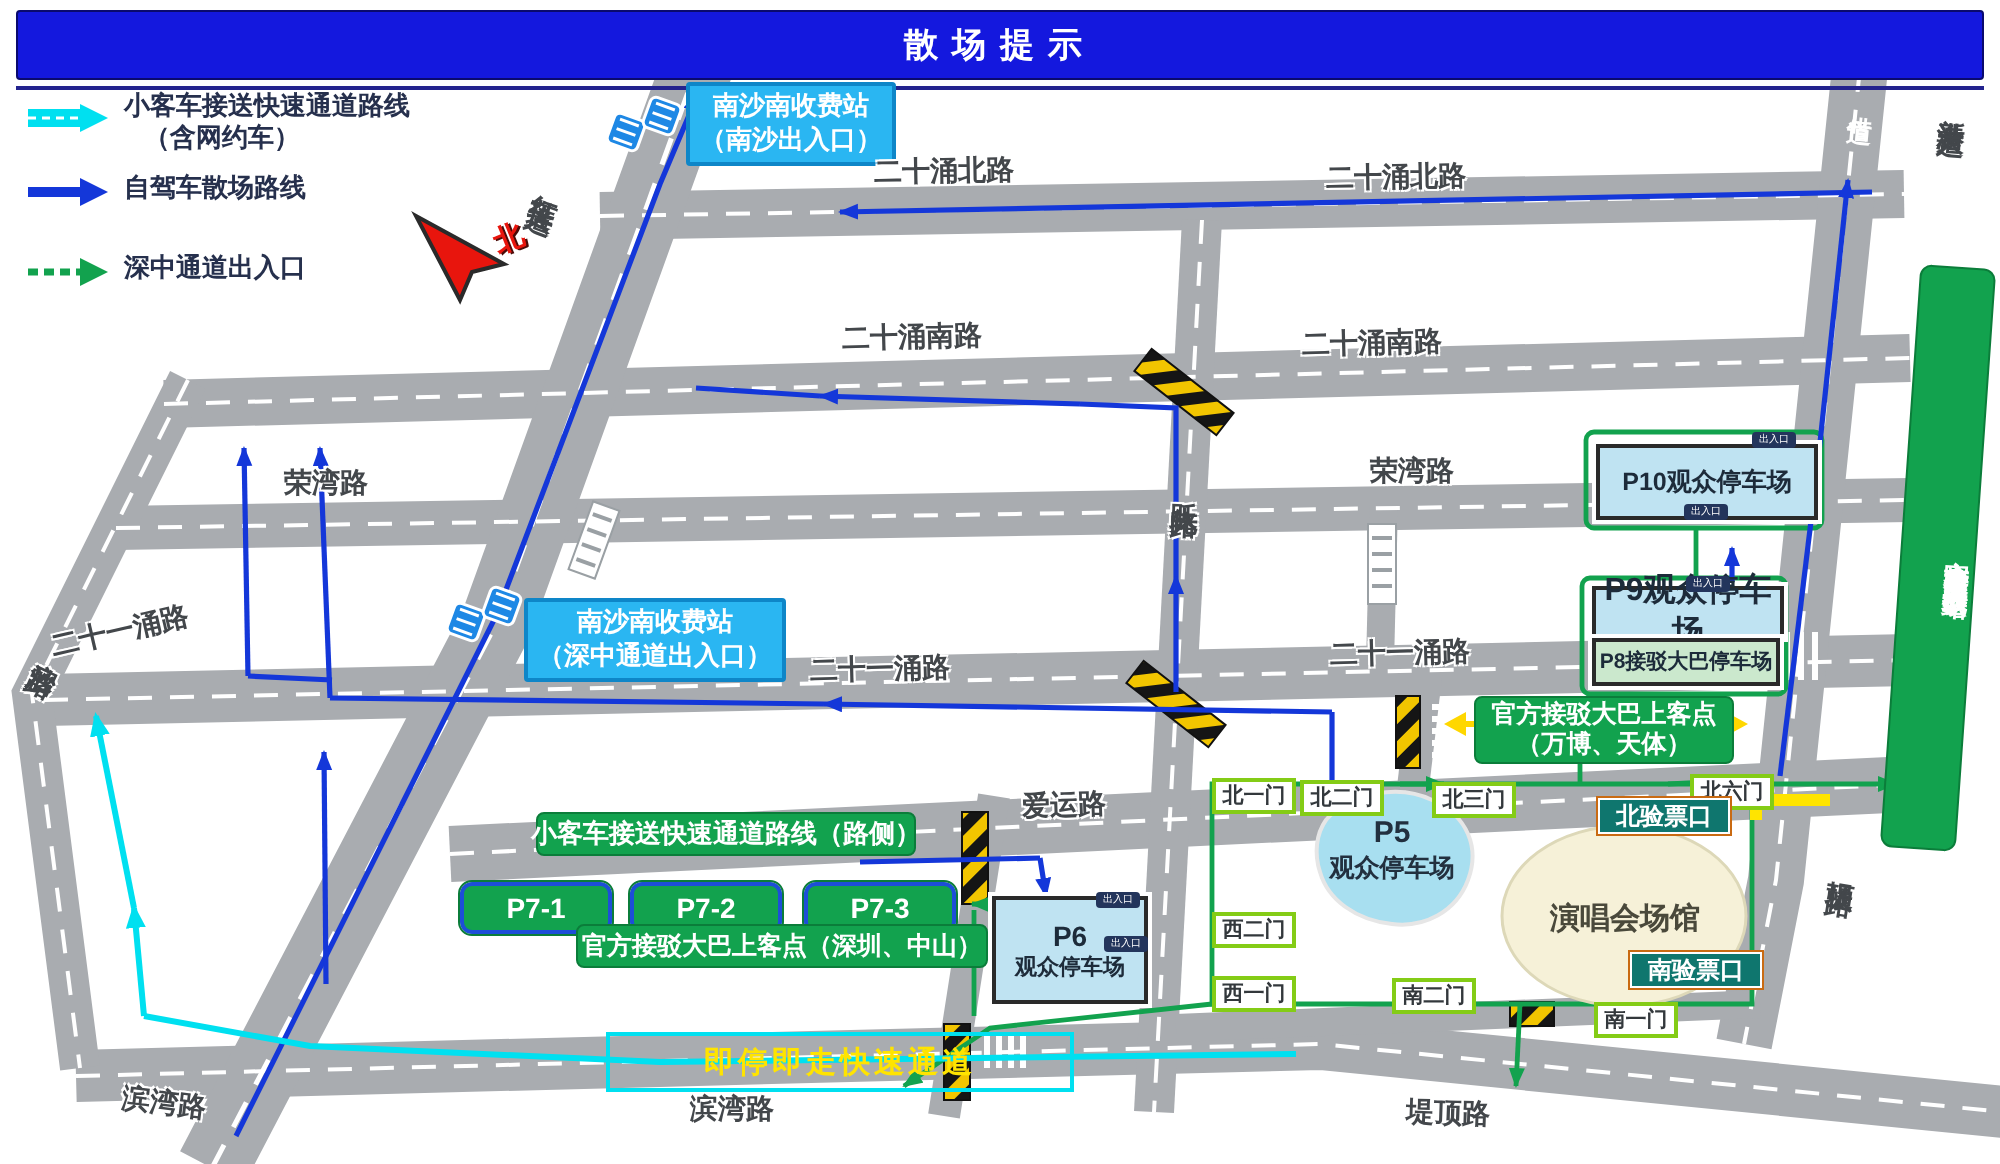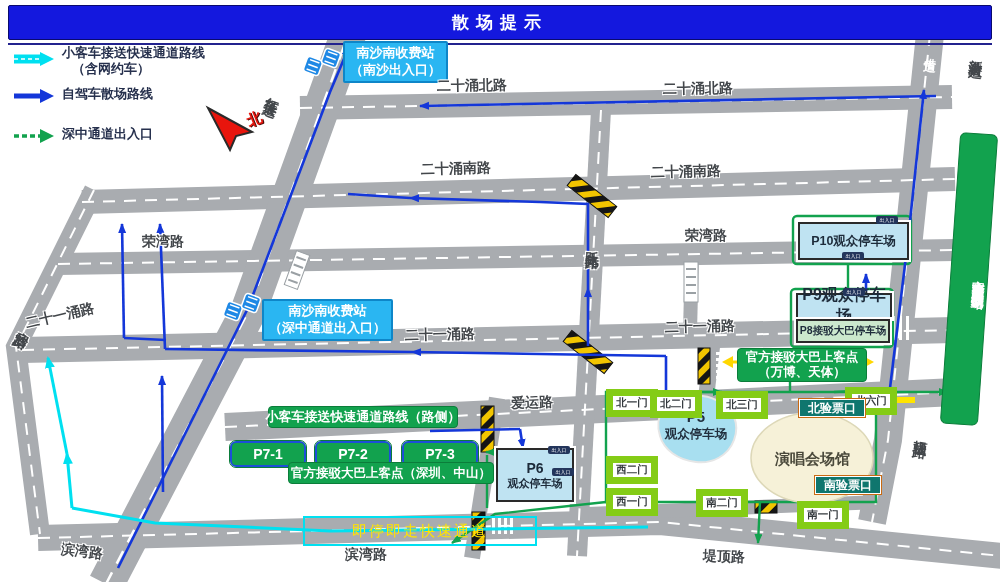--- a/index.html
+++ b/index.html
@@ -30,26 +30,26 @@
   .p7-btn{background:#12A24E;border:2px solid #1d4ed8;outline:1px solid #0b7d3a;border-radius:6px;color:#fff;
     font-weight:bold;font-size:14px;display:flex;align-items:center;justify-content:center;}
   
   .pbox{border:2px solid #2a2a2a;box-shadow:0 0 0 2px #fff;display:flex;align-items:center;justify-content:center;
     font-weight:bold;color:#1d2b3a;text-align:center;}
   .pbox.blue{background:#BFE3F2;}
   .pbox.green{background:#CBE8CD;}
   .pbadge{background:#23355c;color:#fff;font-size:5px;line-height:8px;height:8px;width:22px;text-align:center;
     border-radius:2px;overflow:hidden;}
   
-  .gate{background:#fff;border:7px solid #84cc16;color:#33383c;font-weight:bold;font-size:10.5px;
+  .gate{background:#fff;border:2px solid #84cc16;color:#33383c;font-weight:bold;font-size:10.5px;
     display:flex;align-items:center;justify-content:center;white-space:nowrap;}
   
   .chk{background:#0f766e;border:1px solid #fff;box-shadow:0 0 0 1px #c96a12;color:#fff;font-weight:bold;
     font-size:12px;display:flex;align-items:center;justify-content:center;white-space:nowrap;}
-  .express{border:2px solid #00E0F0;color:#FFE400;font-weight:normal;font-size:15px;letter-spacing:2px;
+  .express{border:2px solid #00E0F0;color:#FFE400;font-weight:bold;font-size:15px;letter-spacing:2px;
     display:flex;align-items:center;justify-content:center;white-space:nowrap;}
   .compass-char{color:#E8150D;font-weight:bold;font-size:15px;text-shadow:1px 1px 0 #4a0b08;}
   .venue-label{color:#4a493b;font-weight:bold;font-size:15px;white-space:nowrap;}
   .p5-label{color:#22303f;font-weight:bold;text-align:center;line-height:1.25;}
 </style>
 </head>
 <body>
 
 <div id="stage">
 

